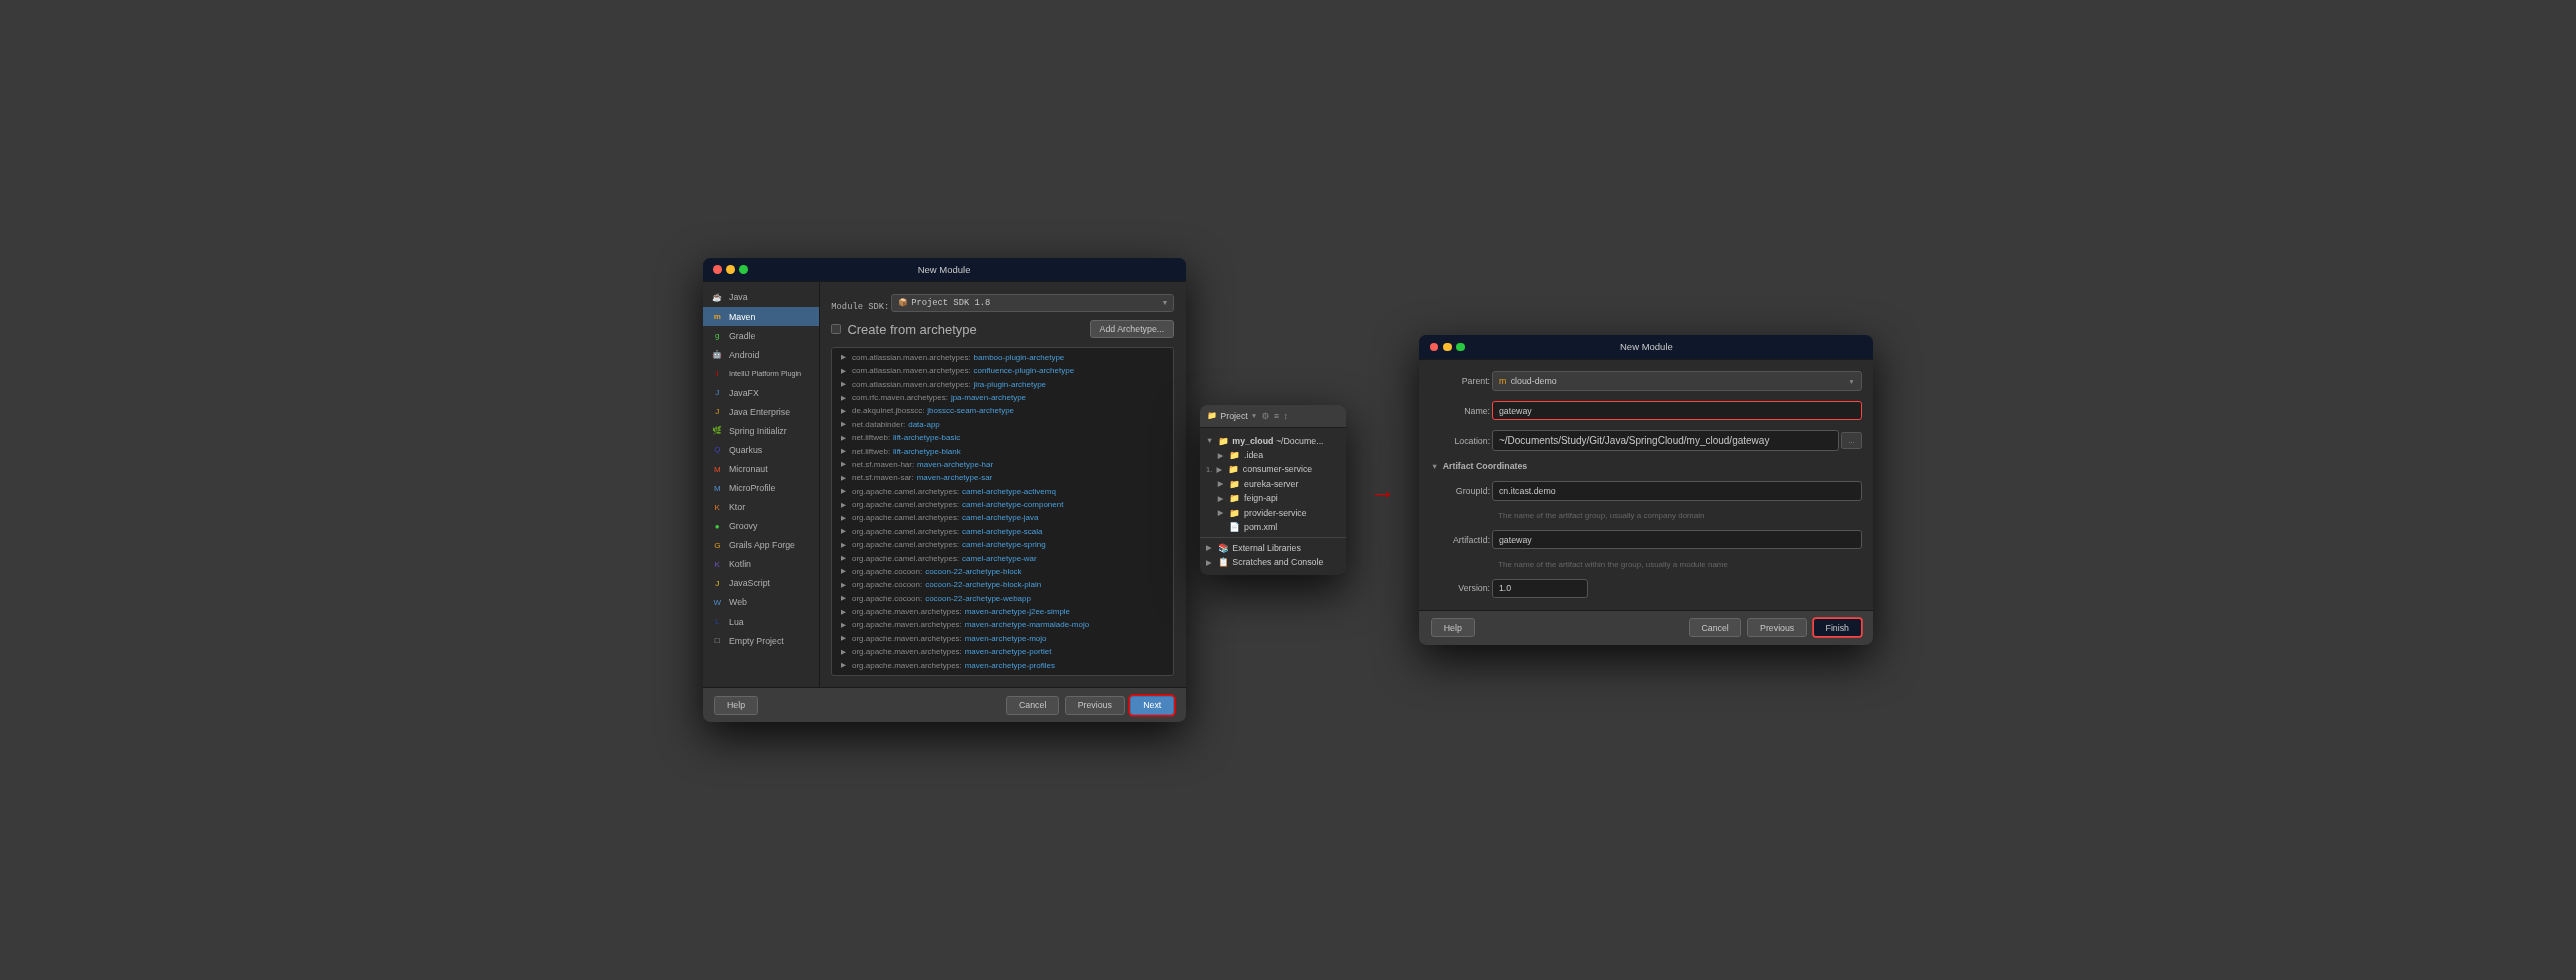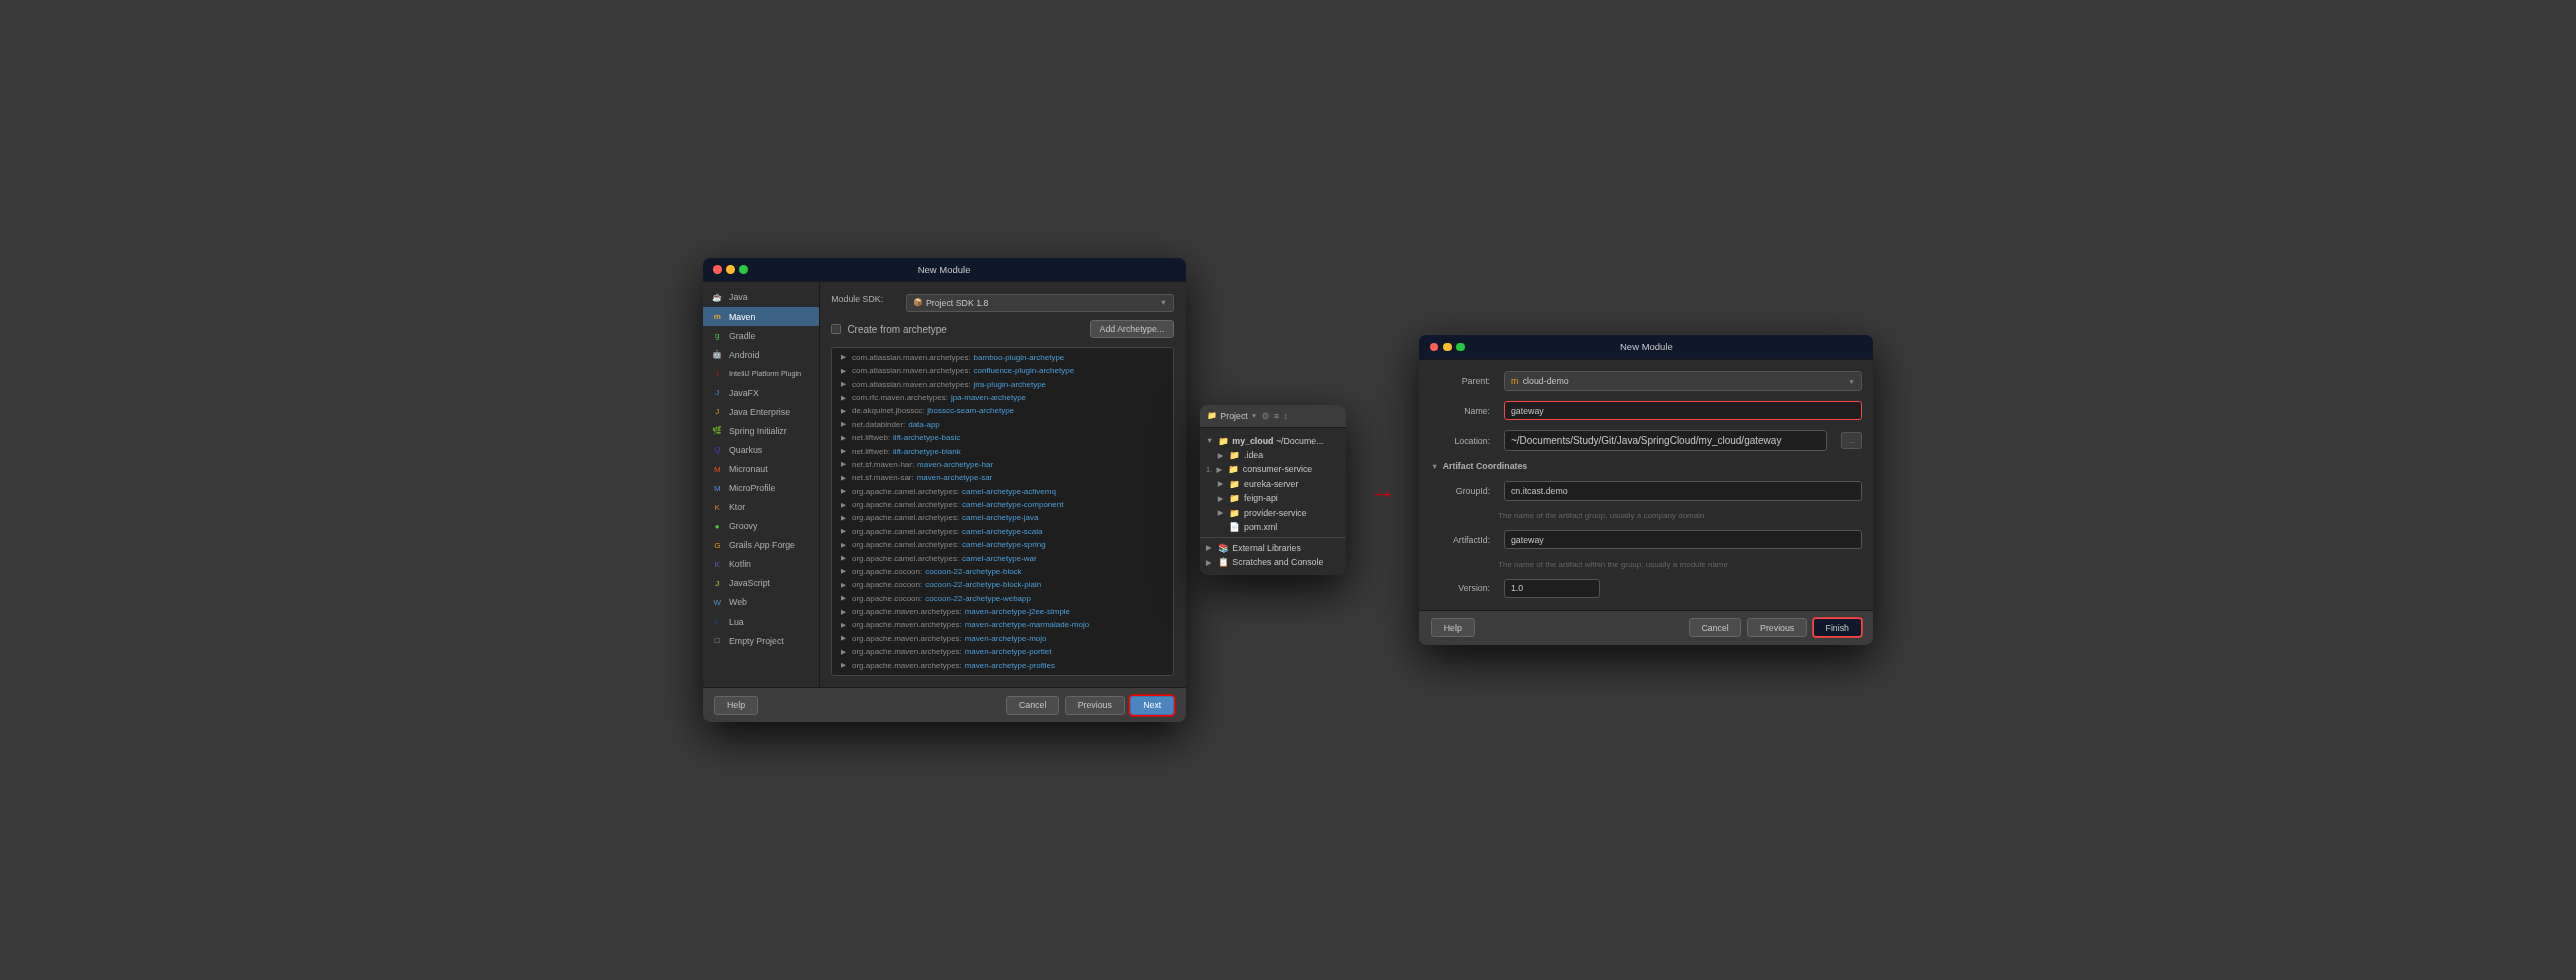--- a/index.html
+++ b/index.html
@@ -105,22 +105,23 @@
       flex: 1;
       padding: 11.7px;
       background: #2b2b2b;
       display: flex;
       flex-direction: column;
       gap: 8.8px;
     }
 
     .sdk-row {
       display: flex;
-      align-items: flex-start;
-      gap: 23px;
+      align-items: flex-end;
+      gap: 2px;
+      font-family: Liberation Mono, monospace;
     }
 
     .sdk-label {
       color: #b0b0b0;
       font-size: 8.8px;
       white-space: nowrap;
     }
 
     .sdk-dropdown {
       flex: 1;
@@ -150,21 +151,21 @@
     .checkbox {
       width: 10.2px;
       height: 10.2px;
       border: 0.7px solid #666;
       background: #3c3c3c;
       border-radius: 1.5px;
     }
 
     .checkbox-label {
       color: #b0b0b0;
-      font-size: 10px;
+      font-size: 13px;
     }
 
     .add-archetype-btn {
       margin-left: auto;
       background: #4c4c4c;
       border: 0.7px solid #666;
       border-radius: 2.9px;
       padding: 2.9px 8.8px;
       color: #c8c8c8;
       font-size: 8.8px;
@@ -314,21 +315,21 @@
       display: flex;
       flex-direction: column;
       gap: 10.2px;
       padding: 11.7px;
       flex: 1;
     }
 
     .form-row {
       display: flex;
       align-items: center;
-      gap: 14px;
+      gap: 2px;
     }
 
     .form-label {
       color: #b0b0b0;
       font-size: 8.8px;
       width: 59px;
       text-align: right;
       flex-shrink: 0;
     }
 

